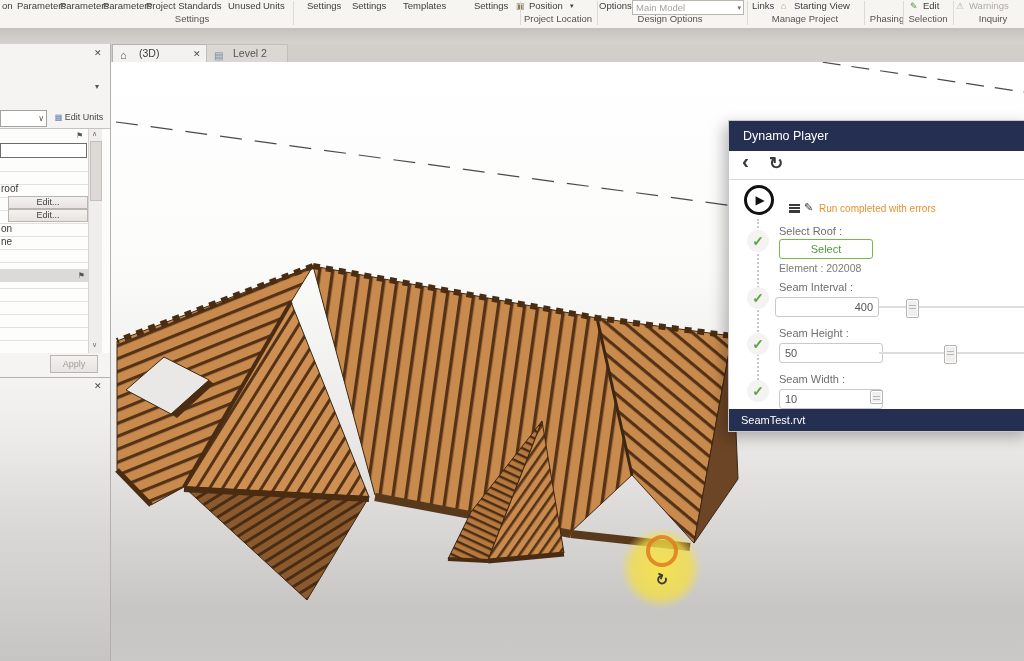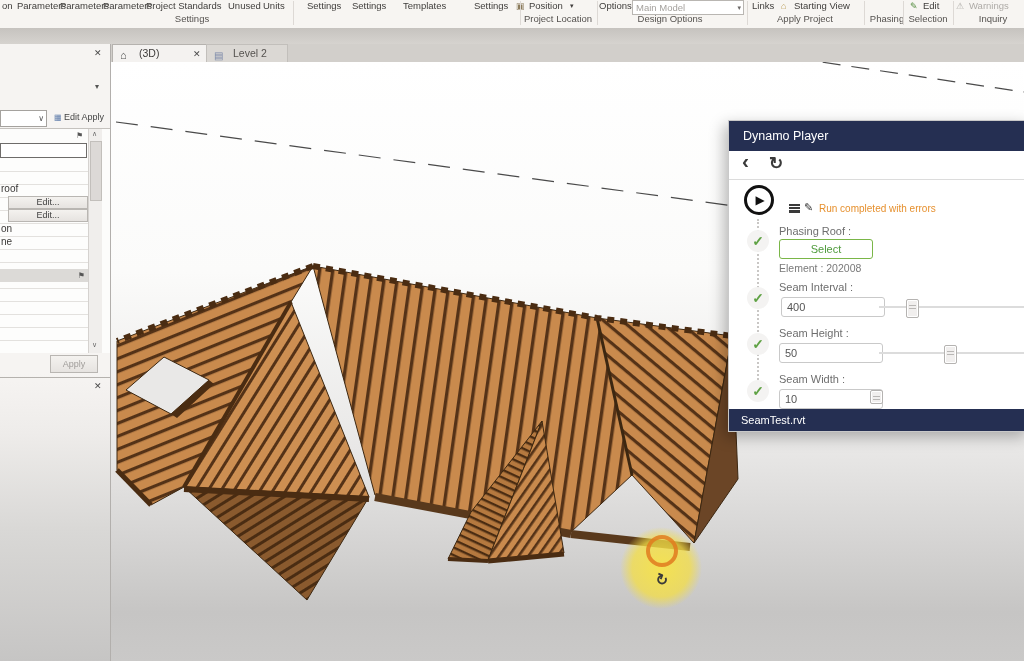--- a/index.html
+++ b/index.html
@@ -87,21 +87,21 @@
 
     <span class="abs ric" style="left:910px;color:#4f8a3a">✎</span>
     <span class="abs r1" style="left:923px">Edit</span>
 
     <span class="abs ric grayed" style="left:956px">⚠</span>
     <span class="abs r1 grayed" style="left:969px">Warnings</span>
 
     <span class="abs r2" style="left:192px">Settings</span>
     <span class="abs r2" style="left:558px">Project Location</span>
     <span class="abs r2" style="left:670px">Design Options</span>
-    <span class="abs r2" style="left:805px">Apply Project</span>
+    <span class="abs r2" style="left:805px">Manage Project</span>
     <span class="abs r2" style="left:887px">Phasing</span>
     <span class="abs r2" style="left:928px">Selection</span>
     <span class="abs r2" style="left:993px">Inquiry</span>
 
     <div class="abs sep" style="left:293px"></div>
     <div class="abs sep" style="left:520px"></div>
     <div class="abs sep" style="left:597px"></div>
     <div class="abs sep" style="left:747px"></div>
     <div class="abs sep" style="left:864px"></div>
     <div class="abs sep" style="left:903px"></div>
@@ -127,21 +127,21 @@
   </div>
 
   <div class="abs leftpanel">
     <span class="abs" style="left:95px;top:20px;font-size:8px;color:#555">▾</span>
 
     <div class="abs" style="left:0;top:48px;width:45px;height:15px;background:#fff;border:1px solid #a5a29e">
       <span class="abs" style="right:2px;top:3px;font-size:8px;color:#555">∨</span>
     </div>
     <div class="abs pbtn" style="left:50px;top:48px;width:58px;height:15px;line-height:15px;background:#f6f4f2;border:none">
       <span style="color:#5b79a8;font-size:8px">▦</span>
-      <span>Edit Apply</span>
+      <span>Edit Units</span>
     </div>
 
     <div class="abs" style="left:0;top:66px;width:110px;height:224px;background:#fcfcfb;border-top:1px solid #c5c2be">
       <div class="abs hairlines" style="left:0;top:30px;width:88px;height:194px"></div>
       <span class="abs" style="left:76px;top:2px;font-size:8px;color:#555">⚑</span>
 
       <div class="abs" style="left:0;top:14px;width:85px;height:13px;background:#fff;border:1px solid #6e6c6a"></div>
       <span class="abs ptxt" style="left:1px;top:54px">roof</span>
       <div class="abs pbtn" style="left:8px;top:67px;width:78px;height:11px;line-height:11px">Edit...</div>
       <div class="abs pbtn" style="left:8px;top:80px;width:78px;height:11px;line-height:11px">Edit...</div>
@@ -260,27 +260,27 @@
     <div class="abs" style="left:15px;top:64px;width:30px;height:30px;border:3px solid #111;border-radius:50%;box-sizing:border-box;text-align:center">
       <span style="font-size:12px;color:#111;line-height:24px;padding-left:2px">▶</span>
     </div>
     <span class="abs" style="left:60px;top:83px;width:11px;height:9px;background:linear-gradient(180deg,#3a3a3a 0 2px,#fff 2px 3px,#3a3a3a 3px 5px,#fff 5px 6px,#3a3a3a 6px 9px)"></span>
     <span class="abs" style="left:75px;top:80px;font-size:11px;color:#3a3a3a">✎</span>
     <span class="abs" style="left:90px;top:82px;font-size:10px;color:#e6902e">Run completed with errors</span>
 
     <div class="dotline" style="top:98px;height:172px"></div>
 
     <div class="chk" style="top:109px">✓</div>
-    <span class="abs dp-lbl" style="left:50px;top:104px">Phasing Roof :</span>
+    <span class="abs dp-lbl" style="left:50px;top:104px">Select Roof :</span>
     <div class="abs" style="left:50px;top:118px;width:92px;height:18px;border:1.5px solid #7ab648;border-radius:3px;text-align:center;font-size:11px;color:#4f9b3c;line-height:18px;background:#fff">Select</div>
     <span class="abs dp-lbl" style="left:50px;top:141px;font-size:10.5px;color:#7a7a7a">Element : 202008</span>
 
     <div class="chk" style="top:166px">✓</div>
     <span class="abs dp-lbl" style="left:50px;top:160px">Seam Interval :</span>
-    <input class="dp-input" style="left: 52px; top: 176px;" value="400">
+    <input class="dp-input" style="left: 46px; top: 176px; text-align: right;" value="400">
     <div class="track" style="left:150px;top:185px;width:150px"></div>
     <div class="handle" style="left:177px;top:178px"></div>
 
     <div class="chk" style="top:212px">✓</div>
     <span class="abs dp-lbl" style="left:50px;top:206px">Seam Height :</span>
     <input class="dp-input" style="left: 50px; top: 222px;" value="50">
     <div class="track" style="left:150px;top:231px;width:150px"></div>
     <div class="handle" style="left:215px;top:224px"></div>
 
     <div class="chk" style="top:259px">✓</div>

